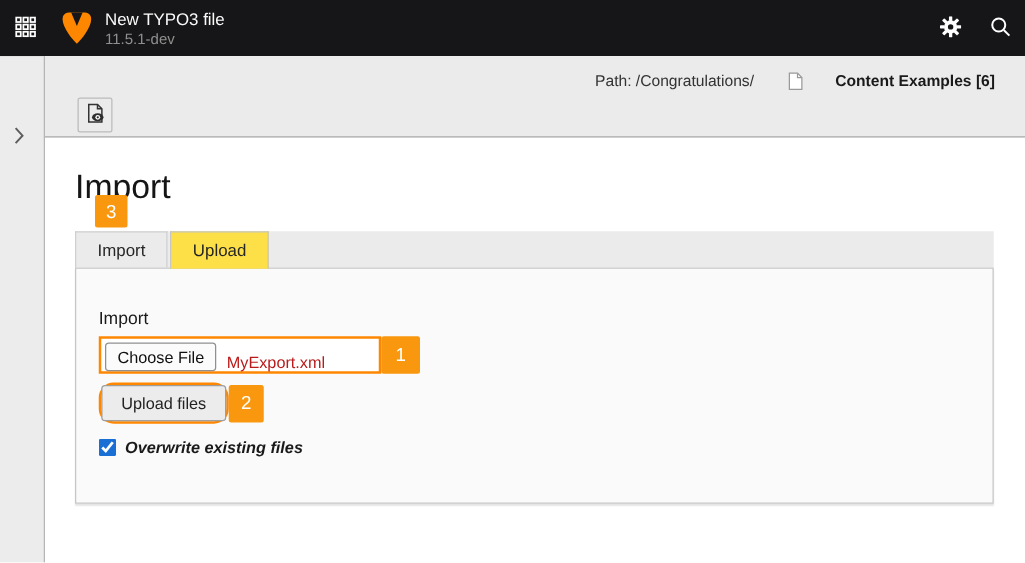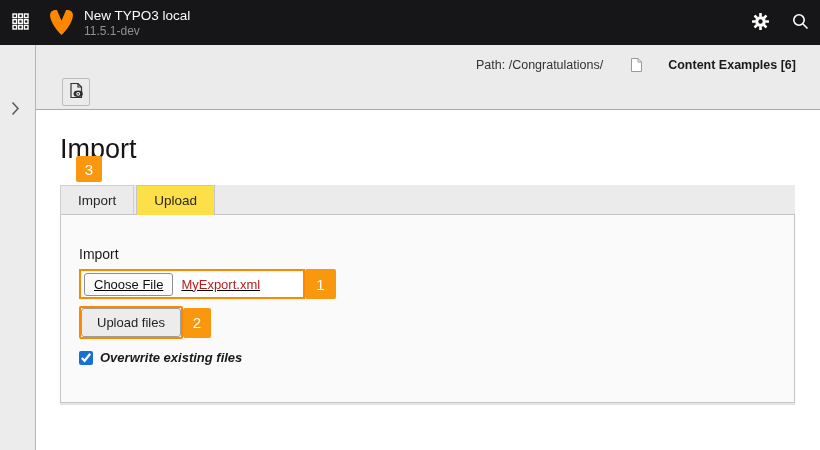--- a/index.html
+++ b/index.html
@@ -38,26 +38,26 @@
 
   .tabbar{display:flex; align-items:flex-end; background:#ebebeb; margin-top:19px; height:29px; padding-left:0;}
   .tab{font-size:13.5px; color:#262626; padding:6px 17px 6px 17px; border:1px solid #cfcfcf; border-bottom:none; margin-right:2px; cursor:pointer; position:relative; background:transparent; height:29px;}
   .tab.active{background:#fde047; border-color:#c6c6c6; height:30px; margin-bottom:-1px; z-index:2;}
 
   .panel{background:#fafafa; border:1px solid #c6c6c6; box-shadow:0 2px 1px rgba(0,0,0,.10); padding:17px 18px 20px 18px; min-height:189px;}
   .panel-title{font-size:16.5px; font-weight:400; color:#000; line-height:21px;}
   .browse-label{font-size:14px; color:#1a1a1a; margin-top:14px; line-height:17px;}
 
   .file-row{display:flex; margin-top:6px; align-items:stretch; width:max-content;}
-  .file-input{display:flex; align-items:center; width:226px; height:30px; background:#fff; border:2px solid var(--accent); cursor:pointer;text-decoration:underline;}
+  .file-input{display:flex; align-items:flex-end; width:226px; height:30px; background:#fff; border:2px solid var(--accent); cursor:pointer;}
   .choose-btn{margin-left:3px; font-size:13px; color:#111; background:#fbfbfb; border:1px solid #909090; border-radius:3px; padding:3px 9px; cursor:pointer; white-space:nowrap;}
   .file-name{margin-left:8px; font-size:13px; color:#b91c1c; white-space:nowrap;}
 
   .upload-row{display:flex; margin-top:7px; align-items:stretch; width:max-content;}
-  .btn-highlight{border:2px solid var(--accent); border-radius:2px; display:flex;justify-content:center;}
+  .btn-highlight{border:2px solid var(--accent); border-radius:12px; display:flex;justify-content:center;}
   .upload-btn{font-size:13px; color:#222; background:#ececec; border:1px solid #9e9e9e; border-radius:3px; padding:6px 15px; cursor:pointer; white-space:nowrap;}
 
   .badge{background:var(--badge); color:#fff; font-size:15px; display:flex; align-items:center; justify-content:center; border-radius:2px;}
   .badge-inline-1{width:31px; height:30px;}
   .badge-inline-2{width:28px; height:30px; align-self:center;}
   .badge-abs{position:absolute; width:26px; height:26px; left:40px; top:46px; z-index:5;}
 
   .check-row{display:flex; align-items:center; margin-top:11px;}
   .check-row input{width:14px; height:14px; accent-color:var(--chk); cursor:pointer;}
   .check-row label{margin-left:7px; font-size:13px; font-weight:bold; color:#1a1a1a; cursor:pointer;font-style:italic;}
@@ -84,21 +84,21 @@
     </span>
   </button>
   <div class="brand">
     <span>
       <svg width="25" height="27" viewBox="0 0 24 26">
         <path d="M12 25 C8.5 22 1 12.5 1 6.2 C1 2.4 3.4 1 7 1 L17 1 C20.6 1 23 2.4 23 6.2 C23 12.5 15.5 22 12 25 Z" fill="#ff8700"></path>
         <path d="M7.6 1 L12 11.4 L16.4 1 Z" fill="#161618"></path>
       </svg>
     </span>
     <span class="brand-text">
-      <div class="brand-title">New TYPO3 local</div>
+      <div class="brand-title">New TYPO3 file</div>
       <div class="brand-version">11.5.1-dev</div>
     </span>
   </div>
   <div class="topbar-spacer"></div>
   <button class="topbar-btn">
     <span>
       <svg width="17" height="17" viewBox="0 0 18 18">
         <g fill="#fff">
           <g transform="translate(9,9)">
             <rect x="-1.4" y="-9" width="2.8" height="4" rx="0.6"></rect>

